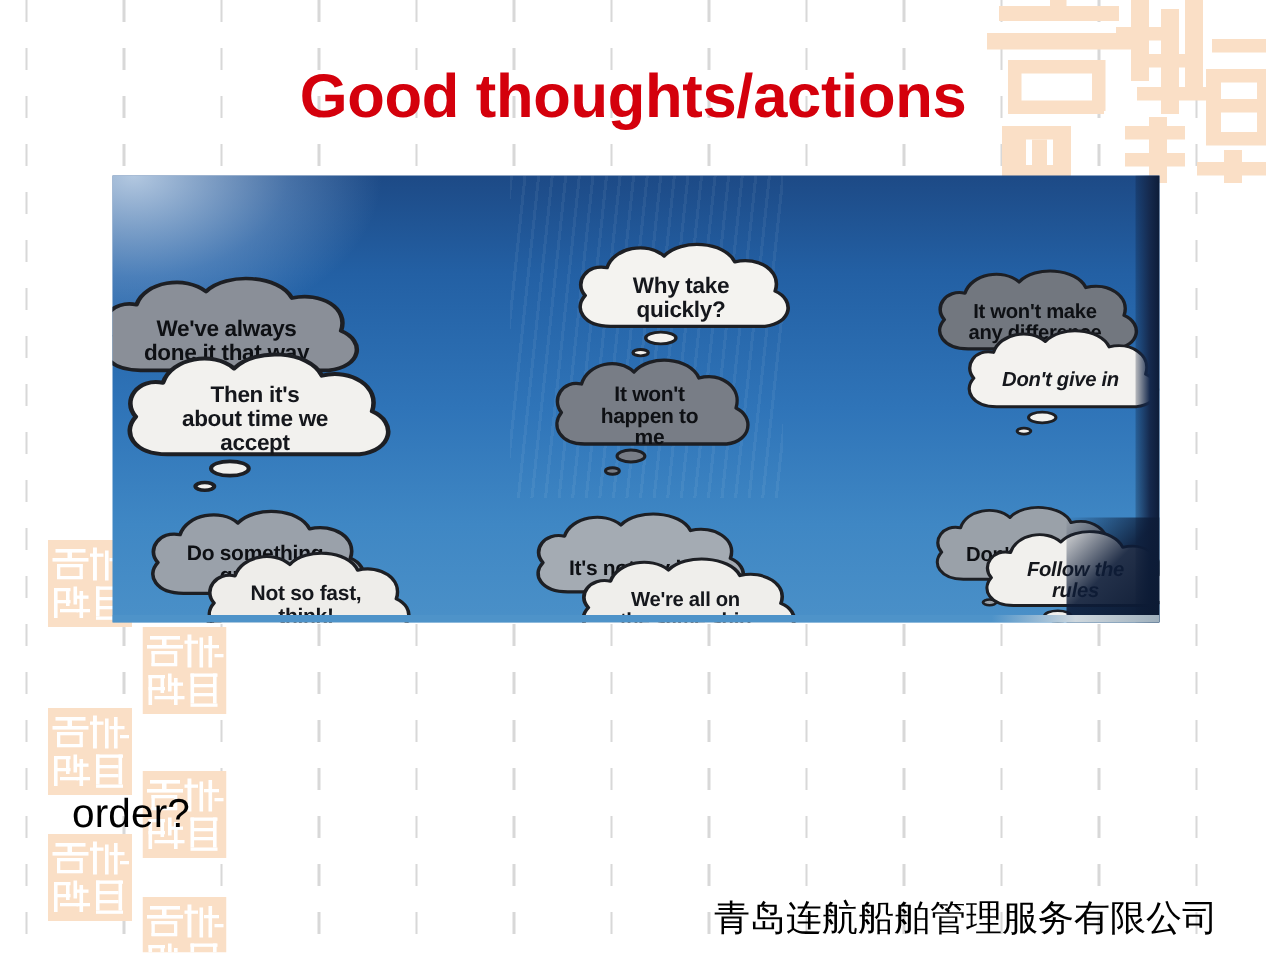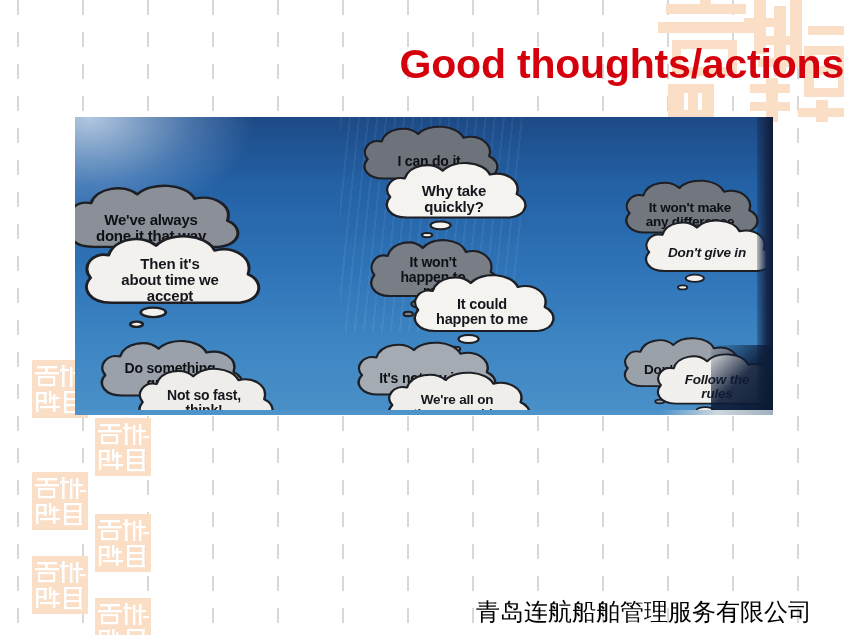--- a/index.html
+++ b/index.html
@@ -71,21 +71,21 @@
     pointer-events: none;
   }
   .seal-big svg { display: block; width: 100%; height: 100%; }
 
   
   .title {
     position: absolute;
     left: 0;
     top: 44px;
     width: 844px;
-    text-align: right;
+    text-align: center;
     font-size: 41px;
     font-weight: bold;
     color: #d4000c;
     letter-spacing: -0.2px;
     line-height: 1;
     white-space: nowrap;
   }
 
   
   .photo {
@@ -329,30 +329,20 @@
       </svg>
       <div class="ctext" style="font-size:15px; padding-top:2px;">
         <div>
             <span>Then it's</span>
             <span>about time we</span>
             <span>accept</span>
           </div>
       </div>
     </div>
 
-    <div class="cloud dark" style="left:283px; top:4px; width:142px; height:78px;">
-      <svg viewBox="0 0 132 84" width="142" height="78" preserveAspectRatio="none">
-        <use href="#cloudshape" fill="#6d727b"></use>
-      </svg>
-      <div class="ctext" style="font-size:14px; padding-top:2px;">
-        <div>
-            <span>I can do it</span>
-          </div>
-      </div>
-    </div>
 
     <div class="cloud light" style="left:305px; top:40px; width:148px; height:82px;">
       <svg viewBox="0 0 132 84" width="148" height="82" preserveAspectRatio="none">
         <use href="#cloudshape" fill="#f4f3f0"></use>
       </svg>
       <div class="ctext" style="font-size:15px; padding-top:2px;">
         <div>
             <span>Why take</span>
             <span>quickly?</span>
           </div>
@@ -388,31 +378,20 @@
       </svg>
       <div class="ctext" style="font-size:14px; padding-top:2px;">
         <div>
             <span>It won't</span>
             <span>happen to</span>
             <span>me</span>
           </div>
       </div>
     </div>
 
-    <div class="cloud light" style="left:333px; top:152px; width:148px; height:84px;">
-      <svg viewBox="0 0 132 84" width="148" height="84" preserveAspectRatio="none">
-        <use href="#cloudshape" fill="#f4f3f0"></use>
-      </svg>
-      <div class="ctext" style="font-size:14.5px; padding-top:2px;">
-        <div>
-            <span>It could</span>
-            <span>happen to me</span>
-          </div>
-      </div>
-    </div>
 
     <div class="cloud dark" style="left:20px; top:218px; width:150px; height:82px;">
       <svg viewBox="0 0 132 84" width="150" height="82" preserveAspectRatio="none">
         <use href="#cloudshape" fill="#9aa1aa"></use>
       </svg>
       <div class="ctext" style="font-size:14px; padding-top:0px;">
         <div>
             <span>Do something</span>
             <span>quickly</span>
           </div>
@@ -475,16 +454,17 @@
             <span>rules</span>
           </div>
       </div>
     </div>
 
     <div class="edge-dark"></div>
     <div class="corner-dark"></div>
     <div class="bottom-strip"></div>
   </div>
 
+  <div class="body-line body-line-2">order?</div>
 
   <div class="footer">青岛连航船舶管理服务有限公司</div>
 
 </div>
 
 </body></html>

